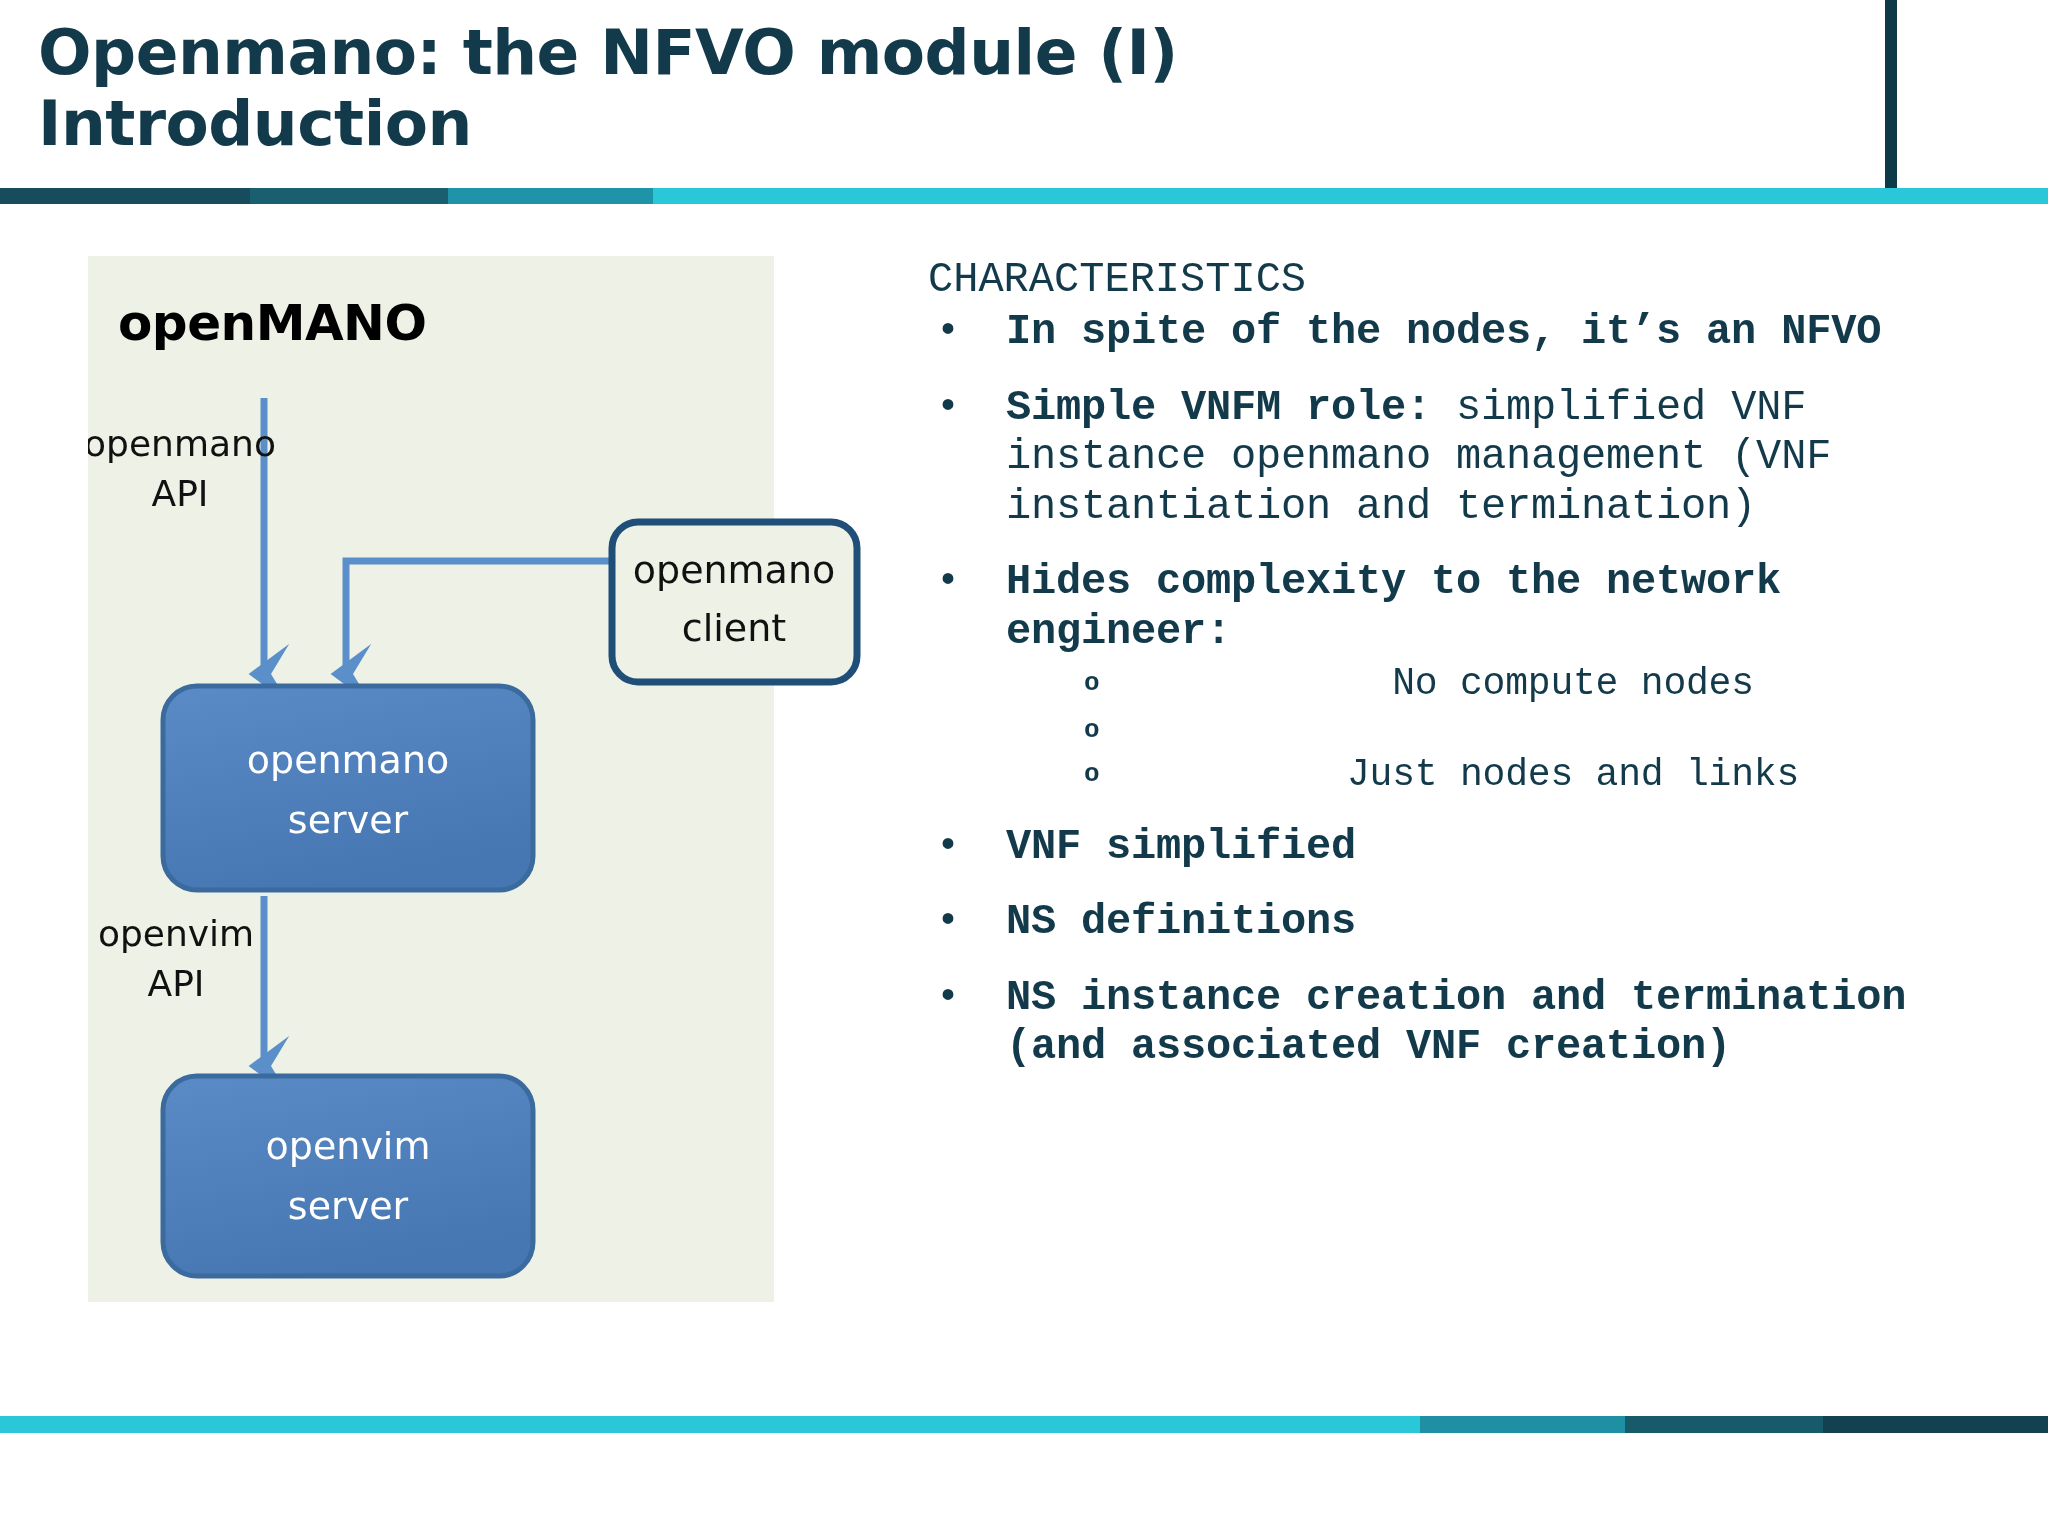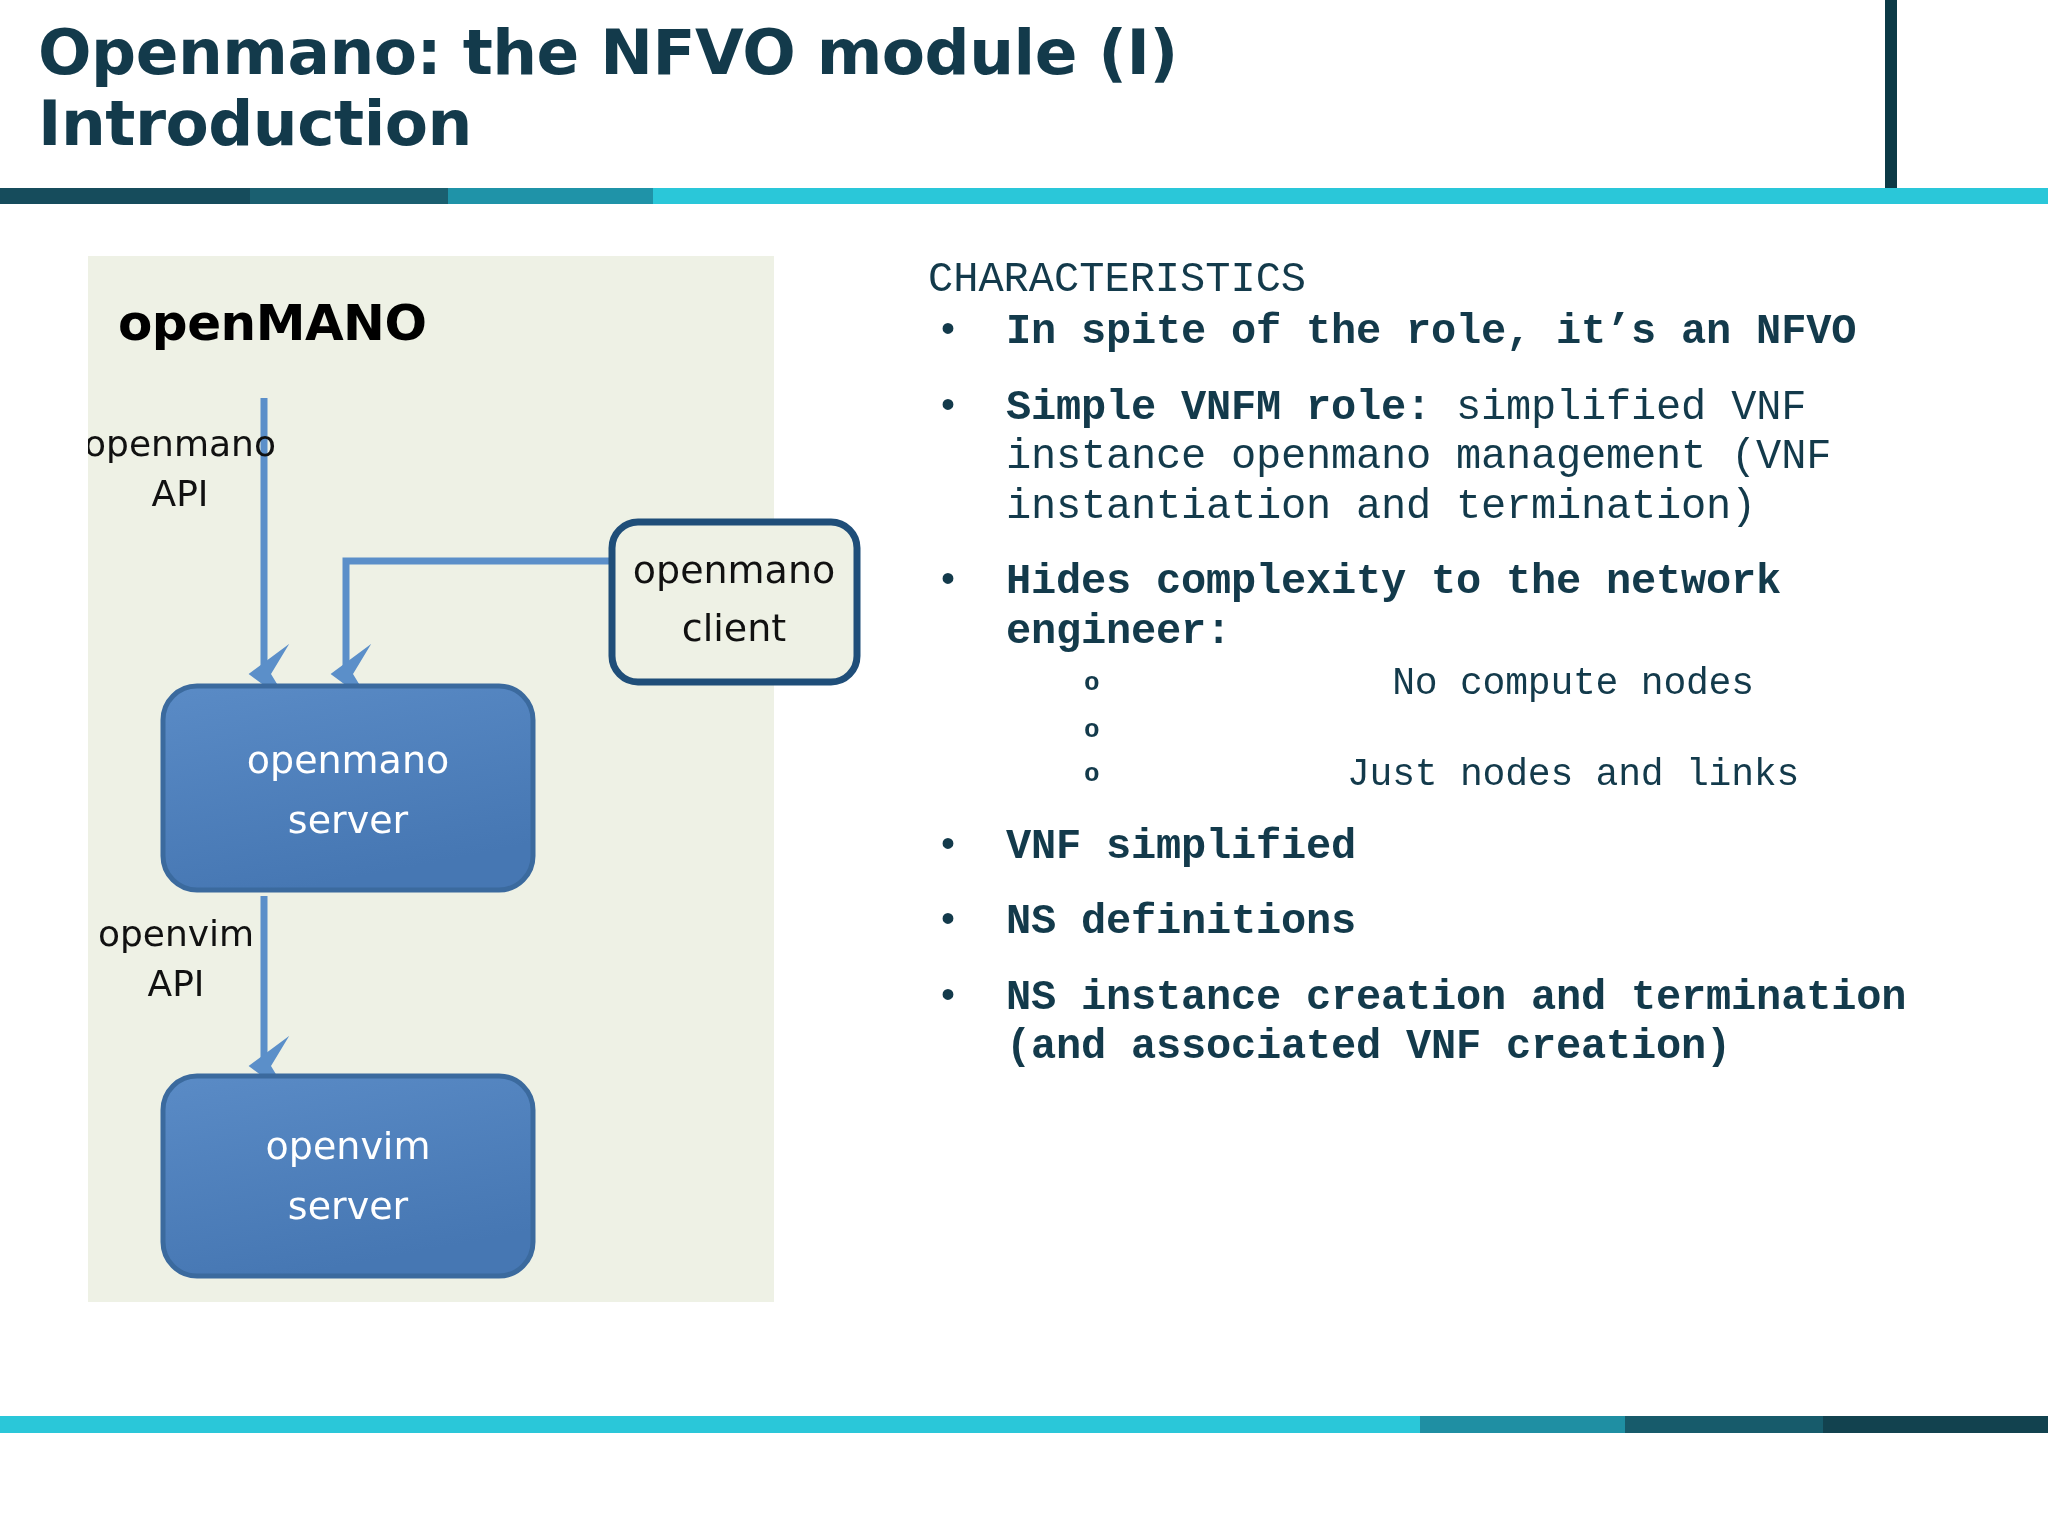--- a/index.html
+++ b/index.html
@@ -243,21 +243,21 @@
   </svg>
 </div>
 
 <div id="characteristics-column">
 
   <div id="characteristics-heading">CHARACTERISTICS</div>
 
   <div class="bullet-row first">
     <div class="bullet-marker">•</div>
     <div class="bullet-text">
-      <span>In spite of the role, it’s an NFVO</span><span class="regular"></span>
+      <span>In spite of the nodes, it’s an NFVO</span><span class="regular"></span>
     </div>
   </div>
 
   <div class="bullet-row">
     <div class="bullet-marker">•</div>
     <div class="bullet-text">
       <span>Simple VNFM role:</span><span class="regular"> simplified VNF instance openmano management (VNF instantiation and termination)</span>
     </div>
   </div>
 

